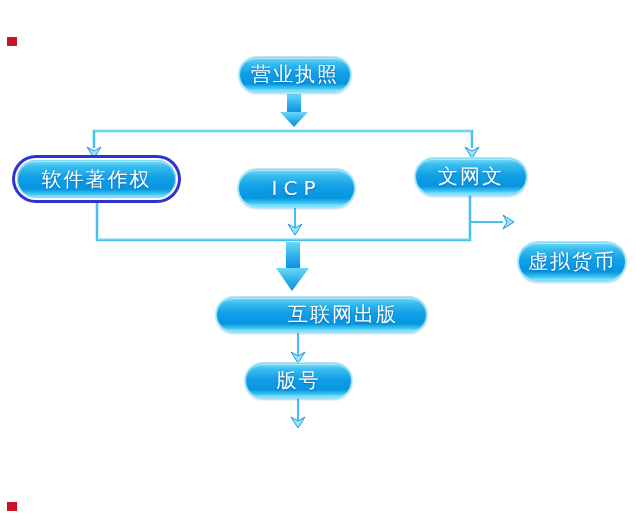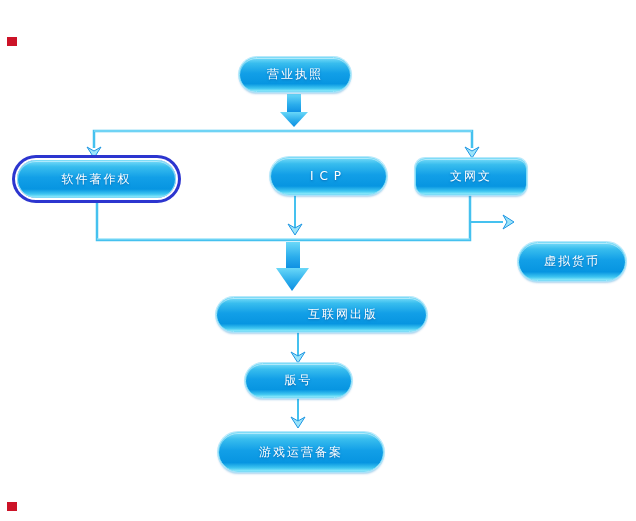--- a/index.html
+++ b/index.html
@@ -11,33 +11,33 @@
     font-family:"DejaVu Sans","Liberation Sans",sans-serif;
   }
   #wires{position:absolute;left:0;top:0;z-index:1;}
   .pill{
     position:absolute;z-index:2;
     display:flex;align-items:center;justify-content:center;
     border-radius:999px;
     background:linear-gradient(180deg,#74daf8 0%,#38bdee 16%,#129fe7 46%,#0795e1 78%,#3fc6f1 92%,#8ceafb 100%);
     border:1px solid #7edcf7;
     box-shadow:0 0 0 1px rgba(170,228,250,.85),0 2px 2px rgba(30,130,200,.35),inset 0 1px 0 rgba(255,255,255,.45);
-    color:#ffffff;font-size:12px;letter-spacing:2px;white-space:nowrap;
+    color:#ffffff;font-size:20px;letter-spacing:2px;white-space:nowrap;
     text-shadow:0 1px 2px rgba(8,88,160,.7);
   }
   .pill.ring{
     box-shadow:0 0 0 2px #ffffff,0 0 0 5px #2c35cf,0 3px 3px rgba(30,130,200,.4),inset 0 1px 0 rgba(255,255,255,.45);
     text-align:right;
   }
   .pill.wide-space{letter-spacing:6px;}
   
   #n-business   {left:239px;top:57px; width:110px;height:33px;}
   #n-copyright  {left:17px; top:160px;width:157px;height:36px;}
-  #n-icp        {left:238px;top:157px;width:115px;height:36px;margin-left:32px;}
-  #n-culture    {left:415px;top:158px;width:110px;height:35px;border-radius:10px;}
+  #n-icp        {left:238px;top:169px;width:115px;height:36px;}
+  #n-culture    {left:415px;top:158px;width:110px;height:35px;}
   #n-currency   {left:518px;top:204px;width:106px;height:37px;margin-top:38px;}
   #n-publishing {left:216px;top:297px;width:166px;height:33px;padding-left:43px;}
   #n-pubnumber  {left:245px;top:363px;width:105px;height:33px;}
   #n-gamefiling {left:218px;top:432px;width:164px;height:38px;}
   .mark{
     position:absolute;z-index:3;width:10px;height:9px;background:#cc1328;
   }
   #mark-top{left:7px;top:37px;}
   #mark-bottom{left:7px;top:502px;}
 </style>
@@ -107,18 +107,17 @@
   <div class="pill wide-space" id="n-icp">ICP</div>
 
   <div class="pill" id="n-culture">文网文</div>
 
   <div class="pill" id="n-currency">虚拟货币</div>
 
   <div class="pill" id="n-publishing">互联网出版</div>
 
   <div class="pill" id="n-pubnumber">版号</div>
 
-  <div class="pill" id="n-gamefiling">游戏运营备案</div>
 
   <div class="mark" id="mark-top"></div>
   <div class="mark" id="mark-bottom"></div>
 
 </div>
 
 </body></html>

